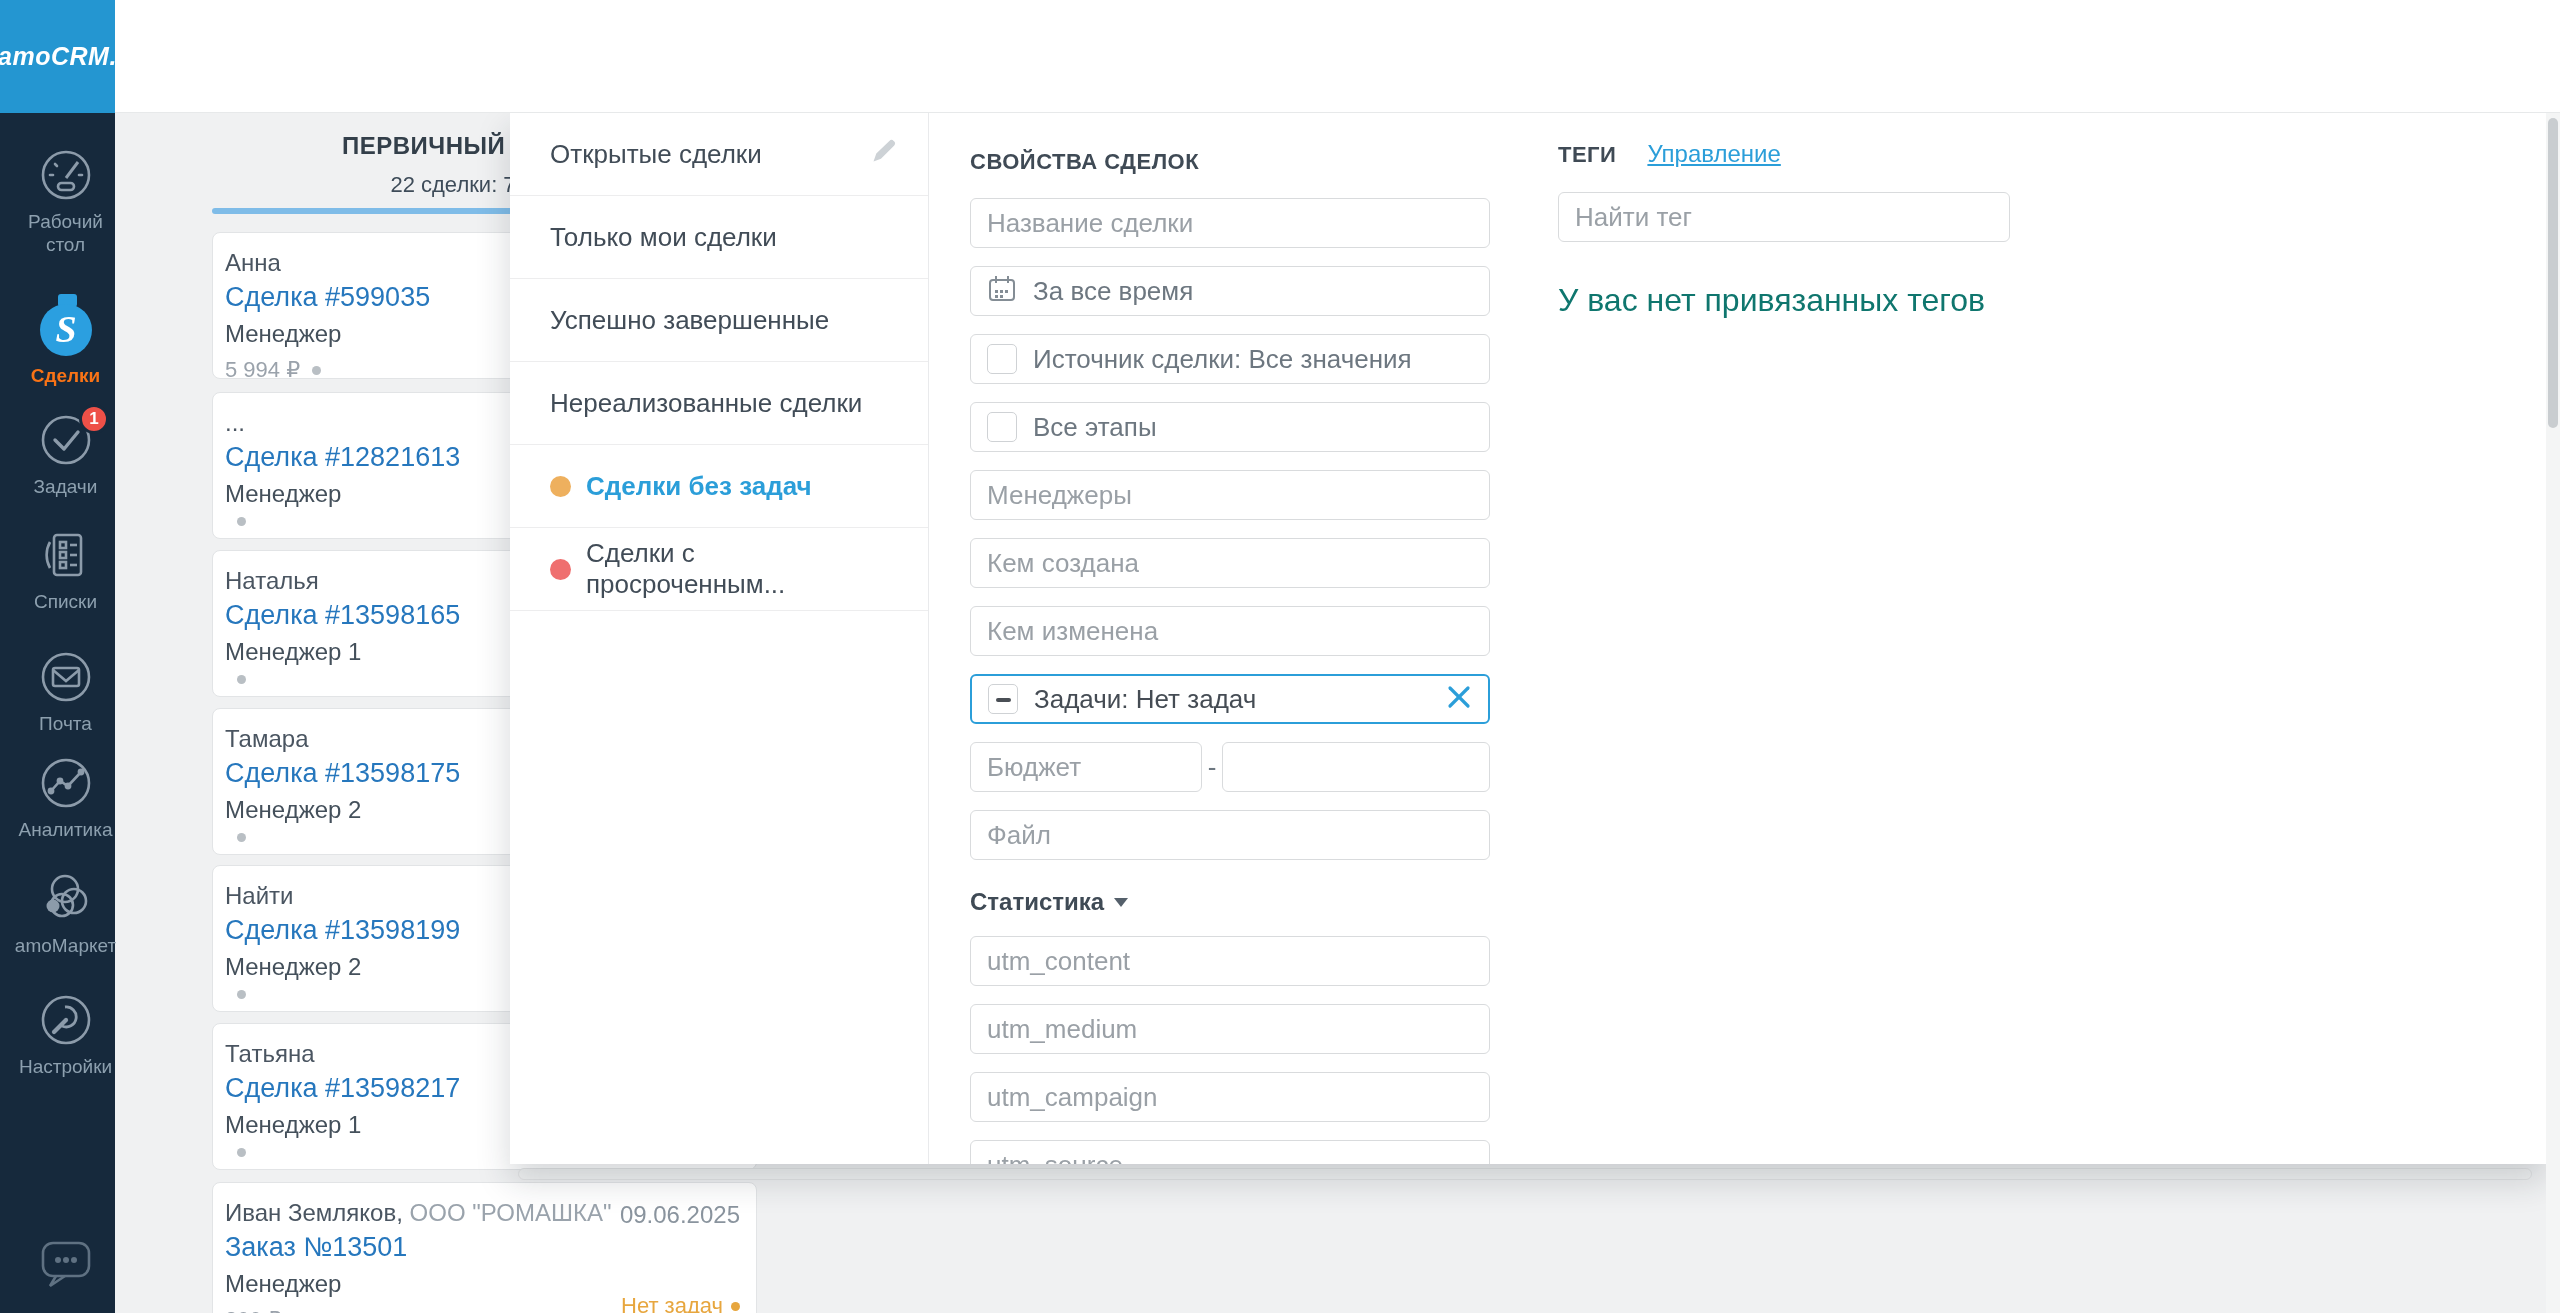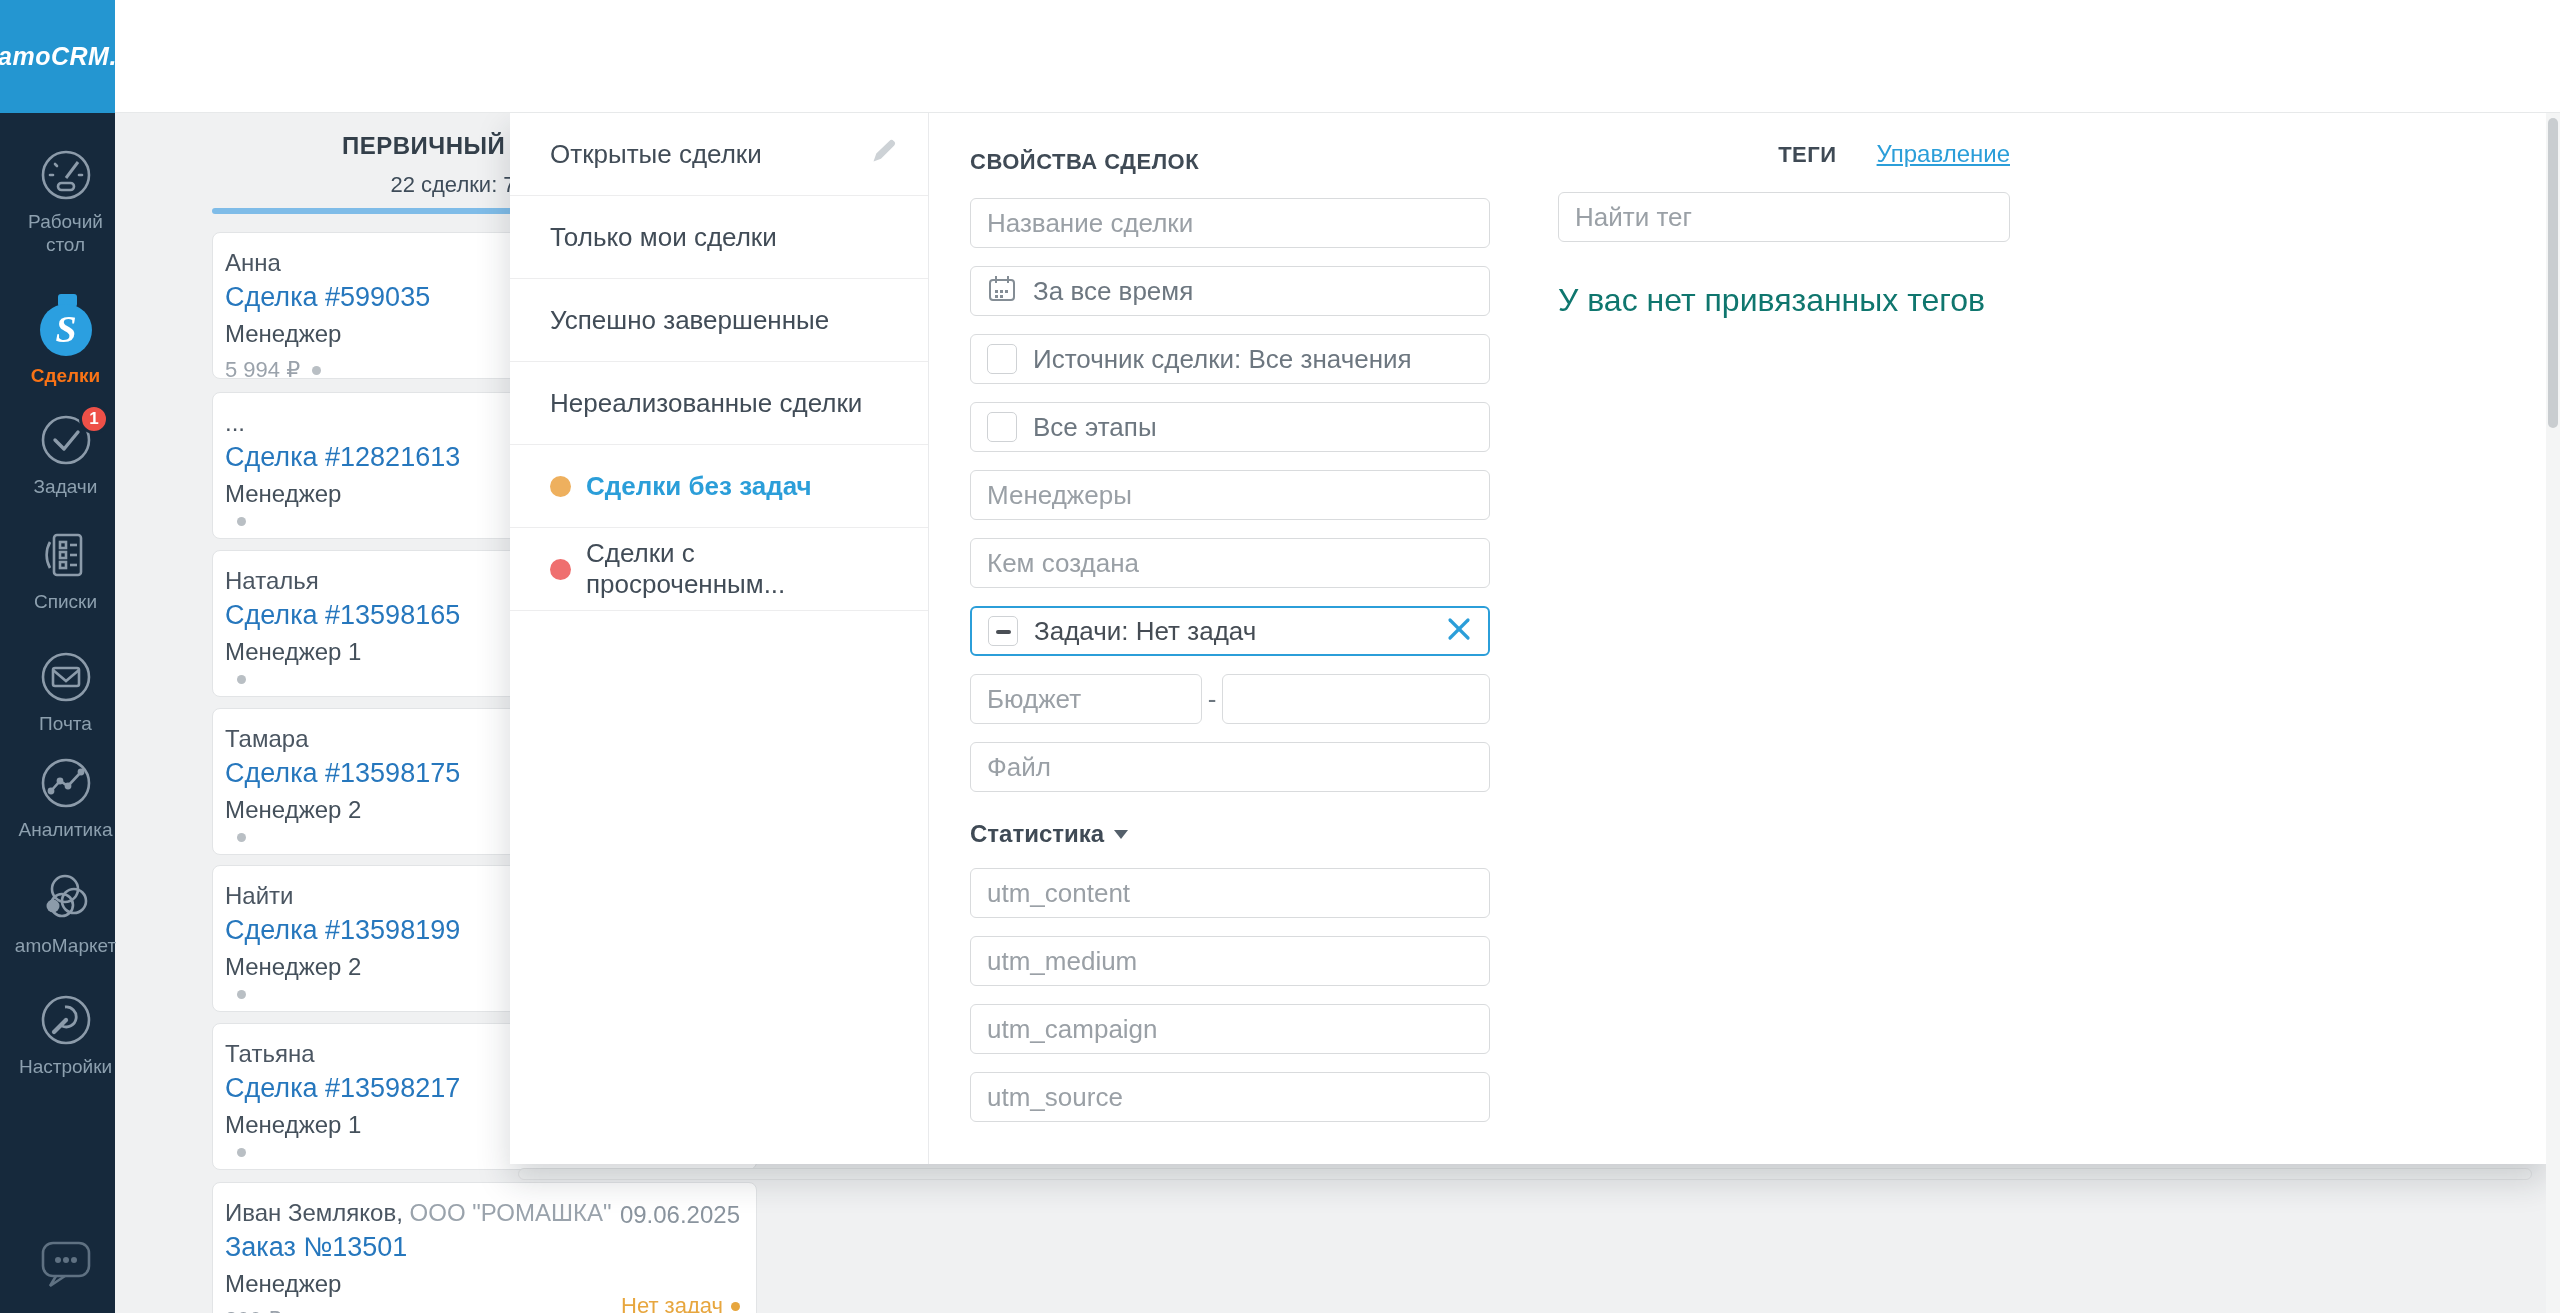--- a/index.html
+++ b/index.html
@@ -87,21 +87,21 @@
   .field-row { display:flex; align-items:center; margin-bottom:18px; }
   .field-row .field { margin-bottom:0; }
   .f-small { width:232px; }
   .f-small2 { width:268px; }
   .dash { width:20px; text-align:center; font-size:26px; color:#6d7780; }
   .cal-icon { margin-right:16px; flex:none; }
   .stats-title { display:flex; align-items:center; gap:10px; margin:28px 0 20px 0; font-size:24px; font-weight:bold; color:#3f4a55; cursor:pointer; }
   .tri-down { width:0; height:0; border-left:7px solid transparent; border-right:7px solid transparent; border-top:9px solid #55606b; }
 
   .tags { position:absolute; left:1048px; top:27px; width:452px; }
-  .tags-head { display:flex; align-items:baseline; gap:40px;justify-content:flex-end; }
+  .tags-head { display:flex; align-items:baseline; gap:31px; }
   .tags-title { font-size:22px; font-weight:bold; color:#3f4a55; letter-spacing:.5px; }
   .tags-manage { font-size:24px; color:#2b9ed9; text-decoration:underline; cursor:pointer; }
   .tag-input { margin-top:24px; width:452px; height:50px; border:1px solid #d9dbdd; border-radius:6px;
                padding:0 16px; font-size:26px; color:#4a525a; font-family:inherit; outline:none; }
   .tag-input::placeholder { color:#9aa0a6; }
   .tags-empty { margin-top:40px; font-size:32px; color:#0f766e; }
 
   
   .hscroll { position:absolute; left:518px; top:1168px; width:2014px; height:12px; background:#f2f3f3;
              border:1px solid #e3e4e5; border-radius:7px; z-index:9; cursor:pointer; }
@@ -244,20 +244,23 @@
       <div class="field">
         <span class="cb"></span>
         <span class="val">Все этапы</span>
       </div>
       <div class="field">
         <span class="ph">Менеджеры</span>
       </div>
       <div class="field">
         <span class="ph">Кем создана</span>
       </div>
+      <div class="field">
+        <span class="ph">Кем изменена</span>
+      </div>
       <div class="field active-field">
         <span class="cb ind"></span>
         <span class="val-dark">Задачи: Нет задач</span>
         <span class="clear-x">
           <svg width="26" height="26" viewBox="0 0 26 26" stroke="#2b9ed9" stroke-width="3.2" stroke-linecap="round">
               <line x1="4" y1="4" x2="22" y2="22"></line>
               <line x1="22" y1="4" x2="4" y2="22"></line>
             </svg>
         </span>
       </div>

